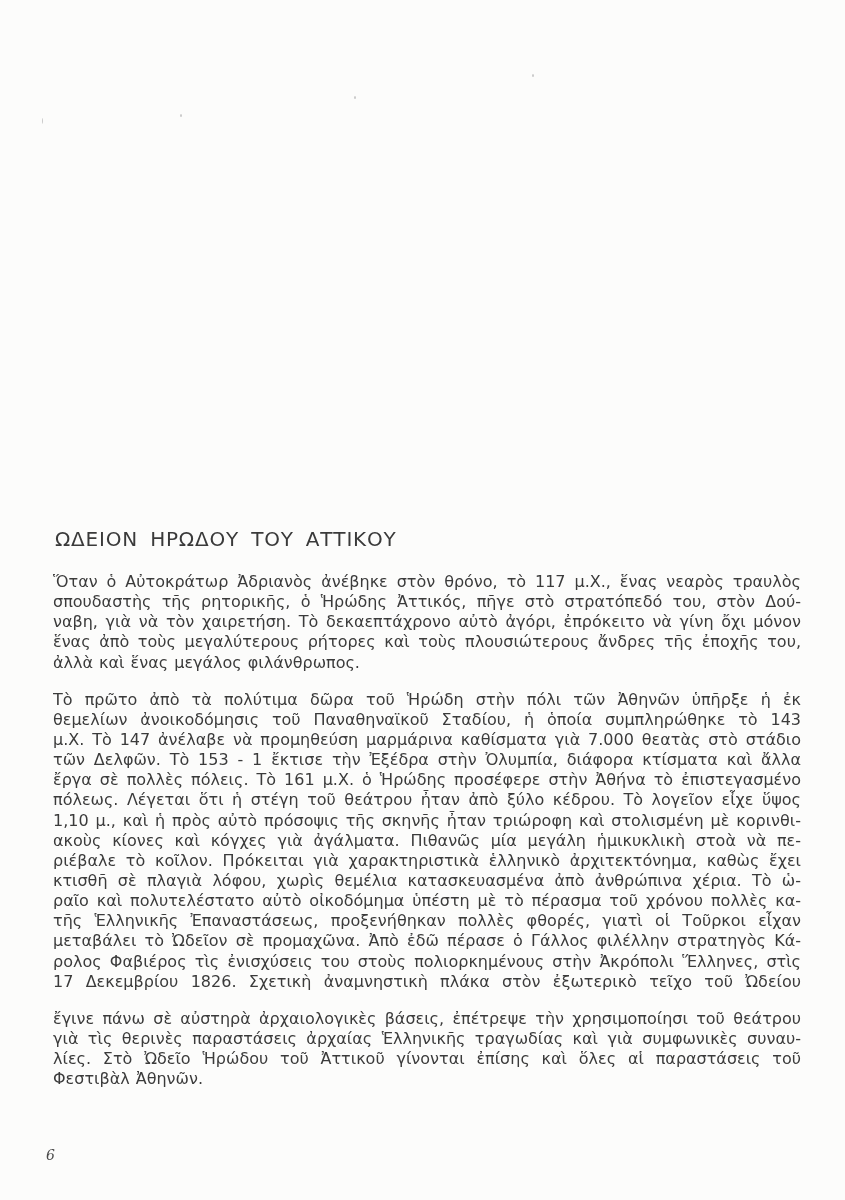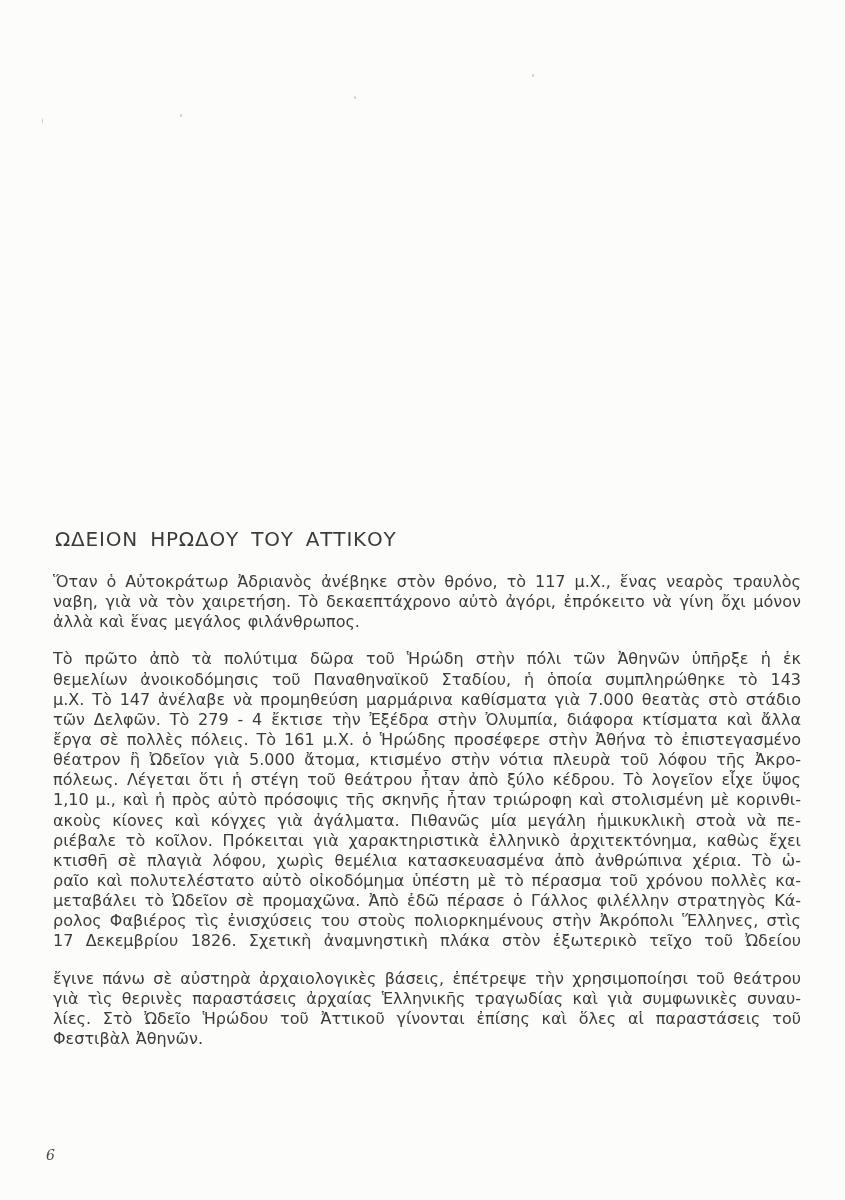--- a/index.html
+++ b/index.html
@@ -83,36 +83,38 @@
   <span class="scan-speck speck-1"></span>
   <span class="scan-speck speck-2"></span>
   <span class="scan-speck speck-3"></span>
   <span class="scan-speck speck-4"></span>
 
   <h1 class="page-title">ΩΔΕΙΟΝ ΗΡΩΔΟΥ ΤΟΥ ΑΤΤΙΚΟΥ</h1>
 
   <div class="body-text">
       <div class="para">
         <div class="line">Ὅταν ὁ Αὐτοκράτωρ Ἀδριανὸς ἀνέβηκε στὸν θρόνο, τὸ 117 μ.Χ., ἕνας νεαρὸς τραυλὸς</div>
+        <div class="line">σπουδαστὴς τῆς ρητορικῆς, ὁ Ἡρώδης Ἀττικός, πῆγε στὸ στρατόπεδό του, στὸν Δού-</div>
         <div class="line">ναβη, γιὰ νὰ τὸν χαιρετήση. Τὸ δεκαεπτάχρονο αὐτὸ ἀγόρι, ἐπρόκειτο νὰ γίνη ὄχι μόνον</div>
+        <div class="line">ἕνας ἀπὸ τοὺς μεγαλύτερους ρήτορες καὶ τοὺς πλουσιώτερους ἄνδρες τῆς ἐποχῆς του,</div>
         <div class="line last">ἀλλὰ καὶ ἕνας μεγάλος φιλάνθρωπος.</div>
       </div>
       <div class="para">
         <div class="line">Τὸ πρῶτο ἀπὸ τὰ πολύτιμα δῶρα τοῦ Ἡρώδη στὴν πόλι τῶν Ἀθηνῶν ὑπῆρξε ἡ ἐκ</div>
         <div class="line">θεμελίων ἀνοικοδόμησις τοῦ Παναθηναϊκοῦ Σταδίου, ἡ ὁποία συμπληρώθηκε τὸ 143</div>
         <div class="line">μ.Χ. Τὸ 147 ἀνέλαβε νὰ προμηθεύση μαρμάρινα καθίσματα γιὰ 7.000 θεατὰς στὸ στάδιο</div>
-        <div class="line">τῶν Δελφῶν. Τὸ 279 - 4 ἔκτισε τὴν Ἐξέδρα στὴν Ὀλυμπία, διάφορα κτίσματα καὶ ἄλλα</div>
+        <div class="line">τῶν Δελφῶν. Τὸ 153 - 1 ἔκτισε τὴν Ἐξέδρα στὴν Ὀλυμπία, διάφορα κτίσματα καὶ ἄλλα</div>
         <div class="line">ἔργα σὲ πολλὲς πόλεις. Τὸ 161 μ.Χ. ὁ Ἡρώδης προσέφερε στὴν Ἀθήνα τὸ ἐπιστεγασμένο</div>
-        <div class="line">θέατρον ἢ Ὠδεῖον γιὰ 5.000 ἄτομα, κτισμένο στὴν νότια πλευρὰ τοῦ λόφου τῆς Ἀκρο-</div>
         <div class="line">πόλεως. Λέγεται ὅτι ἡ στέγη τοῦ θεάτρου ἦταν ἀπὸ ξύλο κέδρου. Τὸ λογεῖον εἶχε ὕψος</div>
         <div class="line">1,10 μ., καὶ ἡ πρὸς αὐτὸ πρόσοψις τῆς σκηνῆς ἦταν τριώροφη καὶ στολισμένη μὲ κορινθι-</div>
         <div class="line">ακοὺς κίονες καὶ κόγχες γιὰ ἀγάλματα. Πιθανῶς μία μεγάλη ἡμικυκλικὴ στοὰ νὰ πε-</div>
         <div class="line">ριέβαλε τὸ κοῖλον. Πρόκειται γιὰ χαρακτηριστικὰ ἑλληνικὸ ἀρχιτεκτόνημα, καθὼς ἔχει</div>
         <div class="line">κτισθῆ σὲ πλαγιὰ λόφου, χωρὶς θεμέλια κατασκευασμένα ἀπὸ ἀνθρώπινα χέρια. Τὸ ὡ-</div>
         <div class="line">ραῖο καὶ πολυτελέστατο αὐτὸ οἰκοδόμημα ὑπέστη μὲ τὸ πέρασμα τοῦ χρόνου πολλὲς κα-</div>
+        <div class="line">τῆς Ἑλληνικῆς Ἐπαναστάσεως, προξενήθηκαν πολλὲς φθορές, γιατὶ οἱ Τοῦρκοι εἶχαν</div>
         <div class="line">μεταβάλει τὸ Ὠδεῖον σὲ προμαχῶνα. Ἀπὸ ἐδῶ πέρασε ὁ Γάλλος φιλέλλην στρατηγὸς Κά-</div>
         <div class="line">ρολος Φαβιέρος τὶς ἐνισχύσεις του στοὺς πολιορκημένους στὴν Ἀκρόπολι Ἕλληνες, στὶς</div>
         <div class="line">17 Δεκεμβρίου 1826. Σχετικὴ ἀναμνηστικὴ πλάκα στὸν ἐξωτερικὸ τεῖχο τοῦ Ὠδείου</div>
       </div>
       <div class="para">
         <div class="line">ἔγινε πάνω σὲ αὐστηρὰ ἀρχαιολογικὲς βάσεις, ἐπέτρεψε τὴν χρησιμοποίησι τοῦ θεάτρου</div>
         <div class="line">γιὰ τὶς θερινὲς παραστάσεις ἀρχαίας Ἑλληνικῆς τραγωδίας καὶ γιὰ συμφωνικὲς συναυ-</div>
         <div class="line">λίες. Στὸ Ὠδεῖο Ἡρώδου τοῦ Ἀττικοῦ γίνονται ἐπίσης καὶ ὅλες αἱ παραστάσεις τοῦ</div>
         <div class="line last">Φεστιβὰλ Ἀθηνῶν.</div>
       </div>

